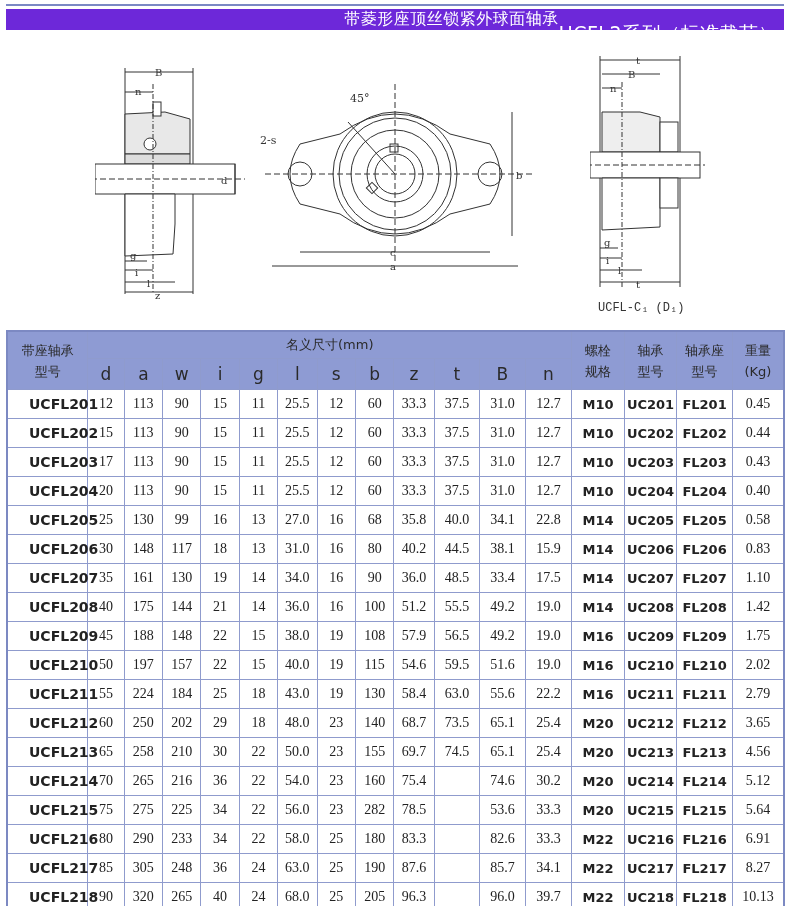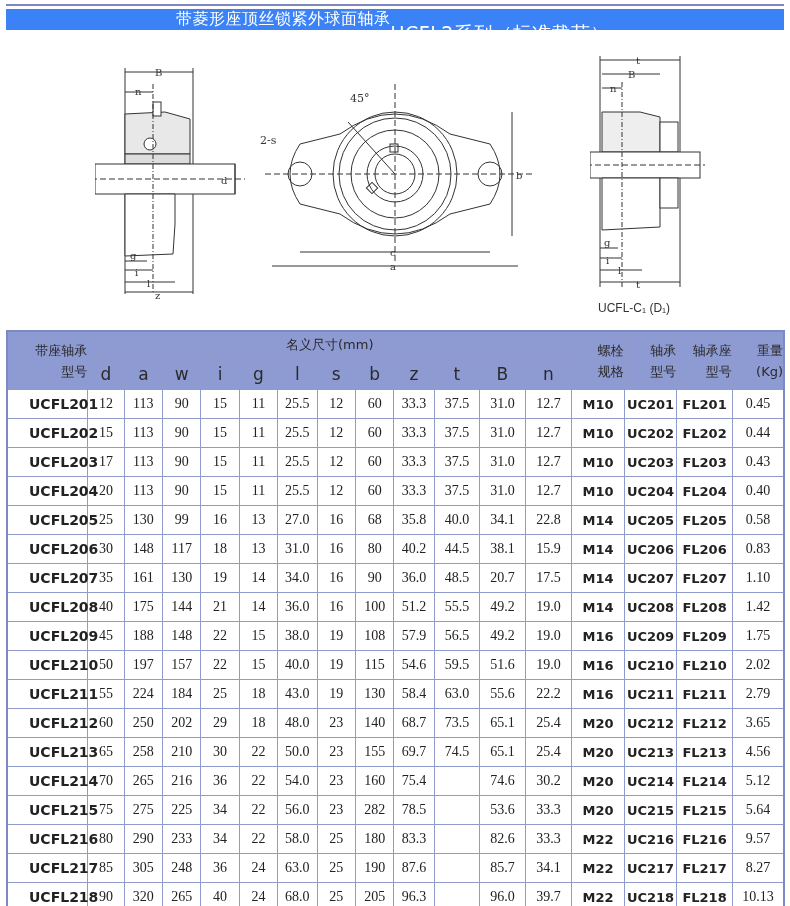--- a/index.html
+++ b/index.html
@@ -1,29 +1,29 @@
 <!DOCTYPE html>
 <html><head>
 <meta charset="utf-8">
 <style>
   html, body { margin:0; padding:0; background:#ffffff; }
   body { width:790px; height:906px; position:relative; overflow:hidden; font-family:"DejaVu Sans", sans-serif; }
   .topline { position:absolute; left:6px; top:4px; width:778px; height:2px; background:#7b88c4; }
-  .titlebar { position:absolute; left:6px; top:9px; width:778px; height:21px; background:#3b82f6; color:#fff; display:flex; align-items:center; justify-content:center; box-sizing:border-box; padding:0 6px 0 2px; }
+  .titlebar { position:absolute; left:6px; top:9px; width:778px; height:21px; background:#6d28d9; color:#fff; display:flex; align-items:center; justify-content:flex-end; box-sizing:border-box; padding:0 6px 0 2px; }
   .titlebar .left { font-size:16px; letter-spacing:0.5px; }
   .titlebar .right { font-size:19px; letter-spacing:0.5px;margin-top:28px; }
   .drawings { position:absolute; left:0; top:34px; width:790px; height:290px; }
   .drawings svg { position:absolute; }
-  .drawing-label { position:absolute; left:598px; top:301px; font-family:Liberation Sans, sans-serif; font-size:12px; color:#333; }
+  .drawing-label { position:absolute; left:598px; top:301px; font-family:Liberation Mono, monospace; font-size:12px; color:#333; }
   table.spec { position:absolute; left:6px; top:330px; width:779px; border-collapse:collapse; table-layout:fixed; }
   table.spec th, table.spec td { border:1px solid #8f9bcd; text-align:center; padding:0; }
   table.spec th { background:#8e9bd3; color:#2a2a2a; font-weight:normal; }
   table.spec thead tr.r1 th { height:26px; font-size:13px; }
   table.spec thead tr.r2 th { height:30px; font-size:17px; }
-  table.spec thead th.small { font-size:12px; line-height:21px;text-align:right; }
+  table.spec thead th.small { font-size:12px; line-height:21px; }
   table.spec tbody td { height:28px; font-family:"Liberation Serif", serif; font-size:14px; color:#222; }
   table.spec tbody td.model { font-family:"DejaVu Sans", sans-serif; font-weight:bold; font-size:14px; text-align:left; padding-left:21px; }
   table.spec tbody td.sans { font-family:"DejaVu Sans", sans-serif; font-size:13px;font-weight:bold; }
   table.spec { border:2px solid #7c89c2; }
 </style>
 </head>
 <body>
 
 <div class="topline"></div>
 <div class="titlebar">
@@ -291,21 +291,21 @@
         <td>35</td>
         <td>161</td>
         <td>130</td>
         <td>19</td>
         <td>14</td>
         <td>34.0</td>
         <td>16</td>
         <td>90</td>
         <td>36.0</td>
         <td>48.5</td>
-        <td>20.7</td>
+        <td>33.4</td>
         <td>17.5</td>
         <td class="sans">M14</td>
         <td class="sans">UC207</td>
         <td class="sans">FL207</td>
         <td>1.10</td>
       </tr>
       <tr>
         <td class="model">UCFL208</td>
         <td>40</td>
         <td>175</td>
@@ -467,21 +467,21 @@
         <td>58.0</td>
         <td>25</td>
         <td>180</td>
         <td>83.3</td>
         <td></td>
         <td>82.6</td>
         <td>33.3</td>
         <td class="sans">M22</td>
         <td class="sans">UC216</td>
         <td class="sans">FL216</td>
-        <td>9.57</td>
+        <td>6.91</td>
       </tr>
       <tr>
         <td class="model">UCFL217</td>
         <td>85</td>
         <td>305</td>
         <td>248</td>
         <td>36</td>
         <td>24</td>
         <td>63.0</td>
         <td>25</td>

